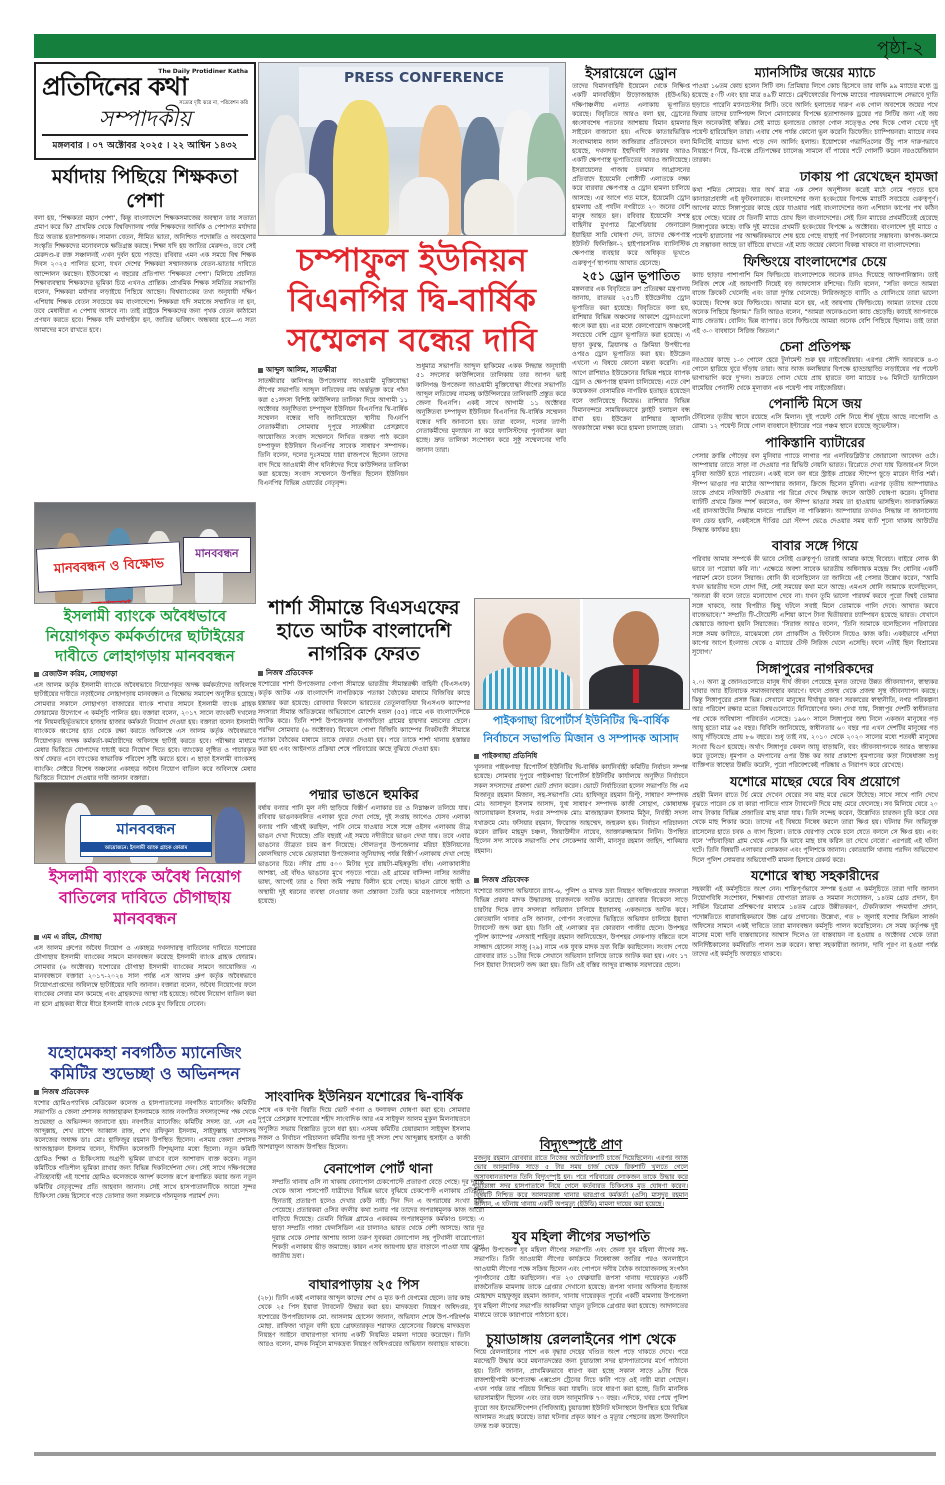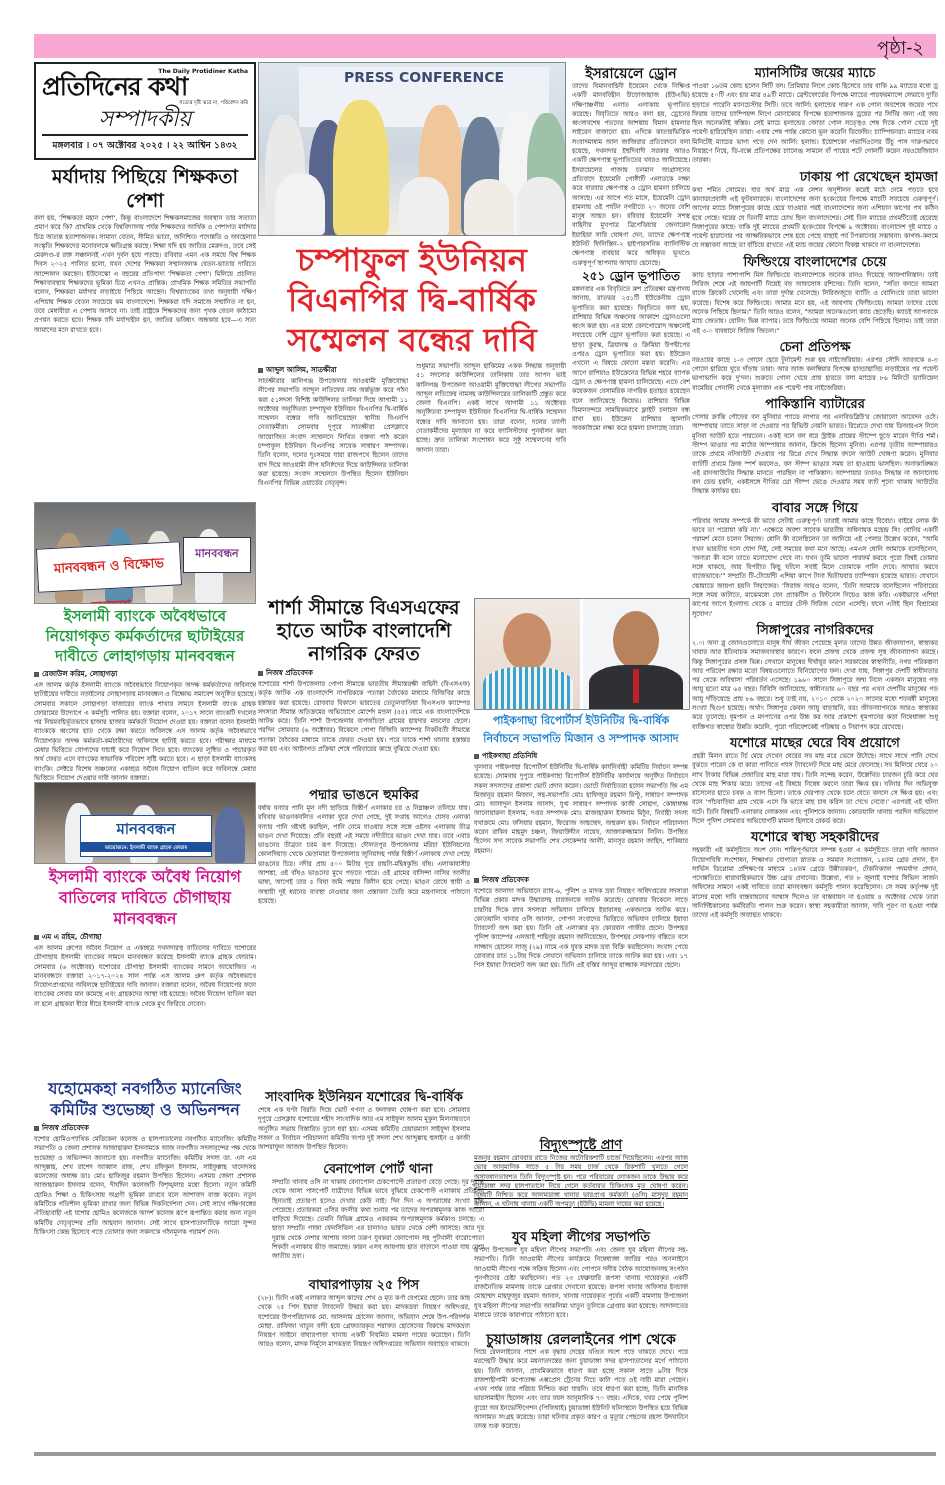--- a/index.html
+++ b/index.html
@@ -1,17 +1,17 @@
 <!DOCTYPE html>
 <html><head>
 <meta charset="utf-8">
 <style>
   html,body{margin:0;padding:0;}
   body{width:945px;height:1485px;background:#ffffff;position:relative;overflow:hidden;font-family:"DejaVu Sans",sans-serif;color:#111;}
-  .topbar{position:absolute;left:34px;top:34px;width:902px;height:24px;background:#f9a8d4;}
+  .topbar{position:absolute;left:34px;top:34px;width:902px;height:24px;background:#15803d;}
   .pageno{position:absolute;right:12px;top:0;font-size:18px;font-family:"DejaVu Serif",serif;color:#111;}
   .bottomrule{position:absolute;left:34px;top:1452px;width:902px;height:4px;background:#9a9a9a;}
   .col{position:absolute;top:62px;}
   .c1{left:34px;width:222px;}
   .c2{left:258px;width:432px;}
   .c3{left:692px;width:246px;}
   .mast{border:2px solid #222;padding:4px 6px 2px 6px;height:88px;position:relative;}
   .mast .en{position:absolute;right:6px;top:3px;font-size:6px;font-weight:bold;}
   .mast .name{font-family:"DejaVu Serif",serif;font-weight:bold;font-size:25px;letter-spacing:-1px;margin-top:6px;line-height:26px;}
   .mast .tag{font-size:5px;text-align:right;margin-top:-1px;}
@@ -84,21 +84,21 @@
       <div style="font-size:5px;background:#1c4f9c;color:#fff;line-height:10px;">আয়োজনে: ইসলামী ব্যাংক গ্রাহক ফোরাম</div>
     </div>
   </div>
 
   <div style="height:176px;overflow:hidden;">
     <div class="h-magenta">ইসলামী ব্যাংকে অবৈধ নিয়োগ বাতিলের দাবিতে চৌগাছায় মানববন্ধন</div>
     <div class="byline"><span class="sq"></span><span>এম এ রহিম, চৌগাছা</span></div>
     <div class="body">এস আলম গ্রুপের অবৈধ নিয়োগ ও একচ্ছত্র দখলদারত্ব বাতিলের দাবিতে যশোরের চৌগাছায় ইসলামী ব্যাংকের সামনে মানববন্ধন করেছে ইসলামী ব্যাংক গ্রাহক ফোরাম। সোমবার (৬ অক্টোবর) যশোরের চৌগাছা ইসলামী ব্যাংকের সামনে আয়োজিত এ মানববন্ধনে বক্তারা ২০১৭-২০২৪ সাল পর্যন্ত এস আলম গ্রুপ কর্তৃক অবৈধভাবে নিয়োগপ্রাপ্তদের অবিলম্বে ছাটাইয়ের দাবি জানান। বক্তারা বলেন, অবৈধ নিয়োগের ফলে ব্যাংকের সেবার মান কমেছে এবং গ্রাহকদের আস্থা নষ্ট হয়েছে। অবৈধ নিয়োগ বাতিল করা না হলে গ্রাহকরা ধীরে ধীরে ইসলামী ব্যাংক থেকে মুখ ফিরিয়ে নেবেন।</div>
   </div>
 
-  <div style="height:212px;overflow:hidden;margin-top:36px;">
+  <div style="height:212px;overflow:hidden;">
     <div class="h-blue">যহোমেকহা নবগঠিত ম্যানেজিং কমিটির শুভেচ্ছা ও অভিনন্দন</div>
     <div class="byline"><span class="sq"></span><span>নিজস্ব প্রতিবেদক</span></div>
     <div class="body">যশোর হোমিওপ্যাথিক মেডিকেল কলেজ ও হাসপাতালের নবগঠিত ম্যানেজিং কমিটির সভাপতি ও জেলা প্রশাসক আজাহারুল ইসলামকে আজ নবগঠিত সদস্যবৃন্দের পক্ষ থেকে শুভেচ্ছা ও অভিনন্দন জানানো হয়। নবগঠিত ম্যানেজিং কমিটির সদস্য ডা. এস এম আব্দুল্লাহ, শেখ রাশেদ আব্বাস রাজ, শেখ রফিকুল ইসলাম, সাইফুল্লাহ খালেদসহ কলেজের অধ্যক্ষ ডাঃ মোঃ হাফিজুর রহমান উপস্থিত ছিলেন। এসময় জেলা প্রশাসক আজাহারুল ইসলাম বলেন, দীর্ঘদিন কলেজটি বিশৃঙ্খলার মধ্যে ছিলো। নতুন কমিটি হোমিও শিক্ষা ও চিকিৎসায় অগ্রণী ভূমিকা রাখবে বলে আশাবাদ ব্যক্ত করেন। নতুন কমিটিকে গতিশীল ভূমিকা রাখার জন্য বিভিন্ন দিকনির্দেশনা দেন। সেই সাথে দক্ষিণবঙ্গের ঐতিহ্যবাহী এই যশোর হোমিও কলেজকে আদর্শ কলেজ রূপে রূপান্তিত করার জন্য নতুন কমিটির নেতৃবৃন্দের প্রতি আহবান জানান। সেই সাথে হাসপাতালটিকে আরো সুন্দর চিকিৎসা কেন্দ্র হিসেবে গড়ে তোলার জন্য সকলকে গঠনমূলক পরামর্শ দেন।</div>
   </div>
 </div>
 
 <div class="col c2">
   <div style="display:flex;gap:6px;">
     <div style="width:308px;">
       <div class="photo" style="height:172px;">
@@ -217,20 +217,24 @@
     </div>
     <div>
       <div class="h-sub" style="font-size: 13px;">ফিল্ডিংয়ে বাংলাদেশের চেয়ে</div>
       <div class="body">ক্যাচ ছাড়ার পাশাপাশি মিস ফিল্ডিংয়ে বাংলাদেশকে অনেক রানও দিয়েছে আফগানিস্তান। তাই সিরিজ শেষে এই জায়গাটি নিয়েই বড় আফসোস রশিদের। তিনি বলেন, "সত্যি বলতে আমরা বাজে ক্রিকেট খেলেছি এবং তারা দুর্দান্ত খেলেছে। সিরিজজুড়ে ব্যাটিং ও বোলিংয়ে তারা ভালো করেছে। বিশেষ করে ফিল্ডিংয়ে। আমার মনে হয়, এই জায়গায় (ফিল্ডিংয়ে) আমরা তাদের চেয়ে অনেক পিছিয়ে ছিলাম।" তিনি আরও বলেন, "আমরা অনেকগুলো ক্যাচ ছেড়েছি। ক্যাচই আপনাকে ম্যাচ জেতায়। বোলিং ভিন্ন ব্যাপার। তবে ফিল্ডিংয়ে আমরা অনেক বেশি পিছিয়ে ছিলাম। তাই তারা এই ৩-০ ব্যবধানে সিরিজ জিতল।"</div>
     </div>
     <div>
       <div class="h-sub" style="font-size: 13px;">চেনা প্রতিপক্ষ</div>
       <div class="body">নরওয়ের কাছে ১-৩ গোলে হেরে টুর্নামেন্ট শুরু হয় নাইজেরিয়ার। এরপর সৌদি আরবকে ৪-৩ গোলে হারিয়ে ঘুরে দাঁড়ায় তারা। আর আজ কলম্বিয়ার বিপক্ষে হাড্ডাহাড্ডি লড়াইয়ের পর পয়েন্ট ভাগাভাগি করে দু'দল। শুরুতে গোল খেয়ে প্রায় হারতে বসা ম্যাচের ৮৬ মিনিটে ড্যানিয়েল বামেয়ির পেনাল্টি থেকে মূল্যবান এক পয়েন্ট পায় নাইজেরিয়া।</div>
     </div>
     <div>
+      <div class="h-sub" style="font-size: 13px;">পেনাল্টি মিসে জয়</div>
+      <div class="body">টেবিলের তৃতীয় স্থানে রয়েছে এসি মিলান। দুই পয়েন্ট বেশি নিয়ে শীর্ষ দুইয়ে আছে নাপোলি ও রোমা। ১২ পয়েন্ট নিয়ে গোল ব্যবধানে ইন্টারের পরে পঞ্চম স্থানে রয়েছে জুভেন্টাস।</div>
+    </div>
+    <div>
       <div class="h-sub" style="font-size: 13px;">পাকিস্তানি ব্যাটারের</div>
       <div class="body">পেসার ক্রান্তি গৌড়ের বল মুনিবার প্যাডে লাগার পর এলবিডব্লিউ'র জোরালো আবেদন ওঠে। আম্পায়ার তাতে সাড়া না দেওয়ার পর রিভিউ নেয়নি ভারত। রিপ্লেতে দেখা যায় ডিআরএস নিলে মুনিবা আউট হতে পারতেন। একই বলে বল ধরে স্ট্রাইক প্রান্তের স্টাম্পে ছুড়ে মারেন দীপ্তি শর্মা। স্টাম্প ভাঙার পর মাঠের আম্পায়ার জানান, ক্রিজে ছিলেন মুনিবা। এরপর তৃতীয় আম্পায়ারও তাকে প্রথমে নটআউট দেওয়ার পর রিপ্লে দেখে সিদ্ধান্ত বদলে আউট ঘোষণা করেন। মুনিবার ব্যাটটি প্রথমে ক্রিজ স্পর্শ করলেও, বল স্টাম্প ভাঙার সময় তা হাওয়ায় ভাসছিল। অনাকাঙ্ক্ষিত এই রানআউটের সিদ্ধান্ত মানতে পারছিল না পাকিস্তান। আম্পায়ার তখনও সিদ্ধান্ত না জানানোয় বল ডেড হয়নি, একইসঙ্গে দীপ্তির থ্রো স্টাম্প ভেঙে দেওয়ার সময় ব্যাট শূন্যে থাকায় আউটের সিদ্ধান্ত কার্যকর হয়।</div>
     </div>
     <div>
       <div class="h-sub" style="font-size: 13px;">বাবার সঙ্গে গিয়ে</div>
       <div class="body">পরিবার আমার সম্পর্কে কী ভাবে সেটাই গুরুত্বপূর্ণ। তারাই আমার কাছে বিবেচ্য। বাইরে লোক কী ভাবে তা পরোয়া করি না।' এক্ষেত্রে অবশ্য সাবেক ভারতীয় অধিনায়ক মহেন্দ্র সিং ধোনির একটি পরামর্শ মেনে চলেন সিরাজ। ধোনি কী বলেছিলেন তা জানিয়ে এই পেসার উল্লেখ করেন, "আমি যখন ভারতীয় দলে যোগ দিই, সেই সময়ের কথা মনে আছে। এমএস ধোনি আমাকে বলেছিলেন, 'অন্যরা কী বলে তাতে মনোযোগ দেবে না। যখন তুমি ভালো পারফর্ম করবে পুরো বিশ্বই তোমার সঙ্গে থাকবে, আর বিপরীত কিছু ঘটলে সবাই মিলে তোমাকে গালি দেবে। আঘাত করবে বাজেভাবে।'" সম্প্রতি টি-টোয়েন্টি এশিয়া কাপে টানা দ্বিতীয়বার চ্যাম্পিয়ন হয়েছে ভারত। যেখানে স্কোয়াডে জায়গা হয়নি সিরাজের। 'সিরাজ আরও বলেন, 'তিনি আমাকে বলেছিলেন পরিবারের সঙ্গে সময় কাটাতে, মাঝেমধ্যে যেন প্র্যাকটিস ও ফিটনেস নিয়েও কাজ করি। একইভাবে এশিয়া কাপের আগে ইংল্যান্ড থেকে ৫ ম্যাচের টেস্ট সিরিজ খেলে এসেছি। ফলে এটাই ছিল বিশ্রামের সুযোগ।'</div>
     </div>
     <div>
       <div class="h-sub" style="font-size: 13px;">সিঙ্গাপুরের নাগরিকদের</div>
       <div class="body">২.০। অন্য ব্লু জোনগুলোতে মানুষ দীর্ঘ জীবন পেয়েছে মূলত তাদের উন্নত জীবনযাপন, স্বাস্থ্যকর খাবার আর ইতিবাচক সমাজব্যবস্থার কারণে। ফলে প্রজন্ম থেকে প্রজন্ম সুস্থ জীবনযাপন করছে। কিন্তু সিঙ্গাপুরের প্রসঙ্গ ভিন্ন। সেখানে মানুষের দীর্ঘায়ুর কারণ সরকারের স্বাস্থ্যনীতি, নগর পরিকল্পনা আর পরিবেশ রক্ষার মতো বিষয়গুলোতে বিনিয়োগের ফল। দেখা যায়, সিঙ্গাপুর দেশটি স্বাধীনতার পর থেকে অবিশ্বাস্য পরিবর্তন এসেছে। ১৯৬০ সালে সিঙ্গাপুরে জন্ম নিলে একজন মানুষের গড় আয়ু হতো মাত্র ৬৫ বছর। বিবিসি জানিয়েছে, স্বাধীনতার ৬০ বছর পর এখন দেশটির মানুষের গড় আয়ু দাঁড়িয়েছে প্রায় ৮৬ বছরে। শুধু তাই নয়, ২০১০ থেকে ২০২০ সালের মধ্যে শতবর্ষী মানুষের সংখ্যা দ্বিগুণ হয়েছে। অর্থাৎ সিঙ্গাপুর কেবল আয়ু বাড়ায়নি, বরং জীবনযাপনকে আরও স্বাস্থ্যকর করে তুলেছে। ধূমপান ও মদপানের ওপর উচ্চ কর আর প্রকাশ্যে ধূমপানের কড়া নিষেধাজ্ঞা শুধু ব্যক্তিগত স্বাস্থ্যের উন্নতি করেনি, পুরো পরিবেশকেই পরিষ্কার ও নিরাপদ করে রেখেছে।</div>

